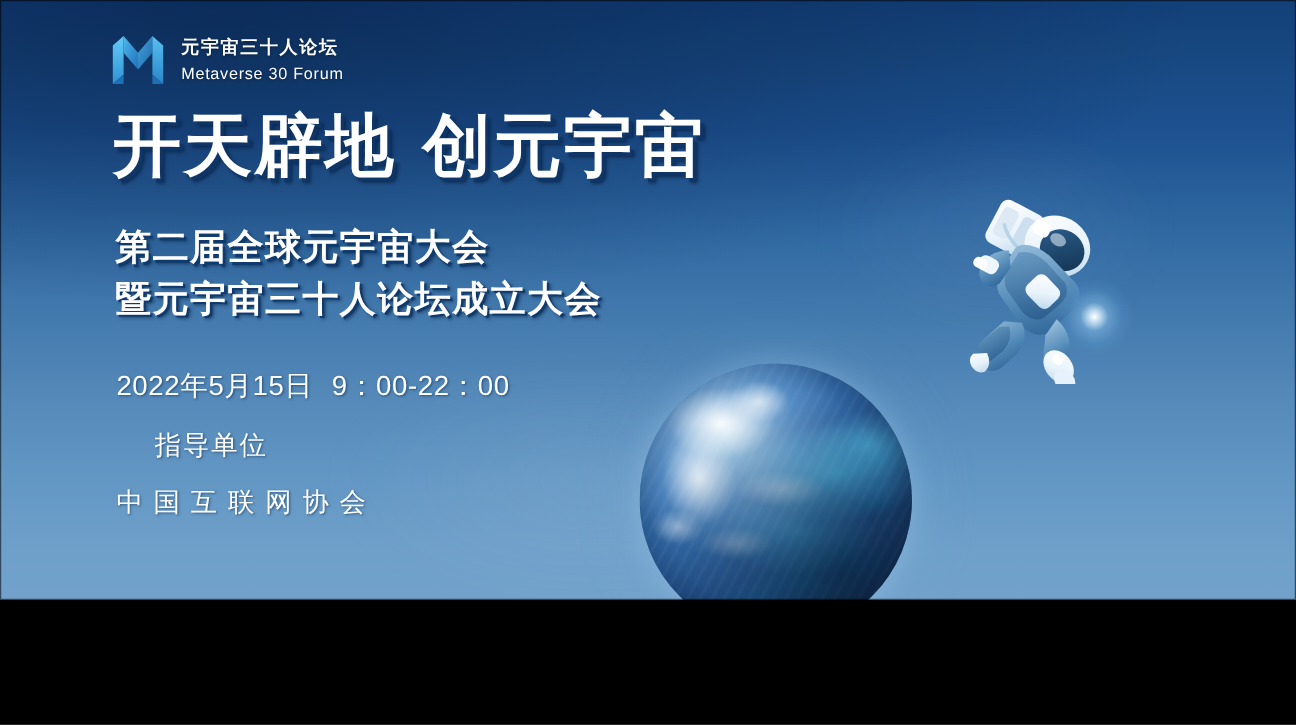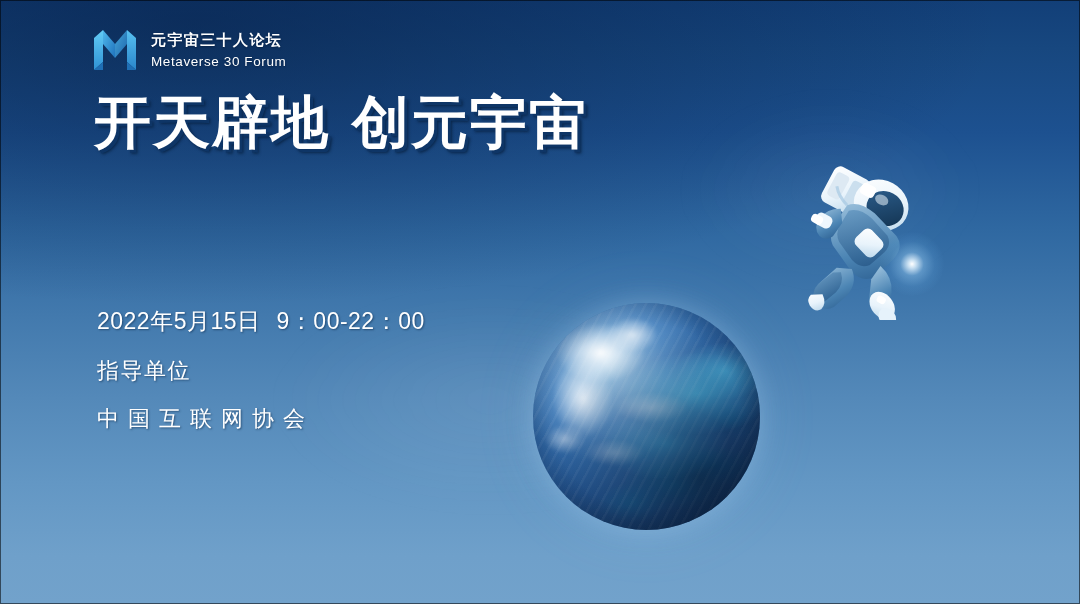--- a/index.html
+++ b/index.html
@@ -7,21 +7,21 @@
     padding: 0;
     background: #000;
   }
   body {
     font-family: "Liberation Sans", "DejaVu Sans", sans-serif;
   }
 
   #poster {
     position: relative;
     width: 1080px;
-    height: 604px;
+    height: 500px;
     overflow: hidden;
     
     background:
       radial-gradient(120% 75% at 18% 4%, rgba(5,28,66,0.55) 0%, rgba(5,28,66,0.0) 62%),
       linear-gradient(180deg,
         #123f78 0%,
         #17477f 8%,
         #1d5190 22%,
         #2f68a1 38%,
         #4279ad 52%,
@@ -143,20 +143,21 @@
     font-size: 23px;
     font-weight: normal;
     letter-spacing: 0.5px;
     margin-bottom: 19px;
   }
   .detail-datetime .spacer { display: inline-block; width: 16px; }
   .detail-label {
     font-size: 22px;
     letter-spacing: 1.5px;
     margin-bottom: 18px;
+    margin-left: 32px;
   }
   .detail-org {
     font-size: 22px;
     letter-spacing: 9px;
     margin-bottom: 18px;
   }
 
   
   #earth {
     position: absolute;
@@ -351,20 +352,24 @@
     <div class="logo-text">
       <span class="logo-cn">元宇宙三十人论坛</span>
       <span class="logo-en">Metaverse 30 Forum</span>
     </div>
   </div>
 
   <div id="headline">
     <span>开天辟地</span><span class="gap"></span><span>创元宇宙</span>
   </div>
 
+  <div id="subtitle">
+    <div>第二届全球元宇宙大会</div>
+    <div>暨元宇宙三十人论坛成立大会</div>
+  </div>
 
   <div id="details">
     <div class="detail-line detail-datetime">
       <span>2022年5月15日</span><span class="spacer"></span><span>9：00-22：00</span>
     </div>
     <div class="detail-line detail-label">指导单位</div>
     <div class="detail-line detail-org">中国互联网协会</div>
   </div>
 
 </div>

